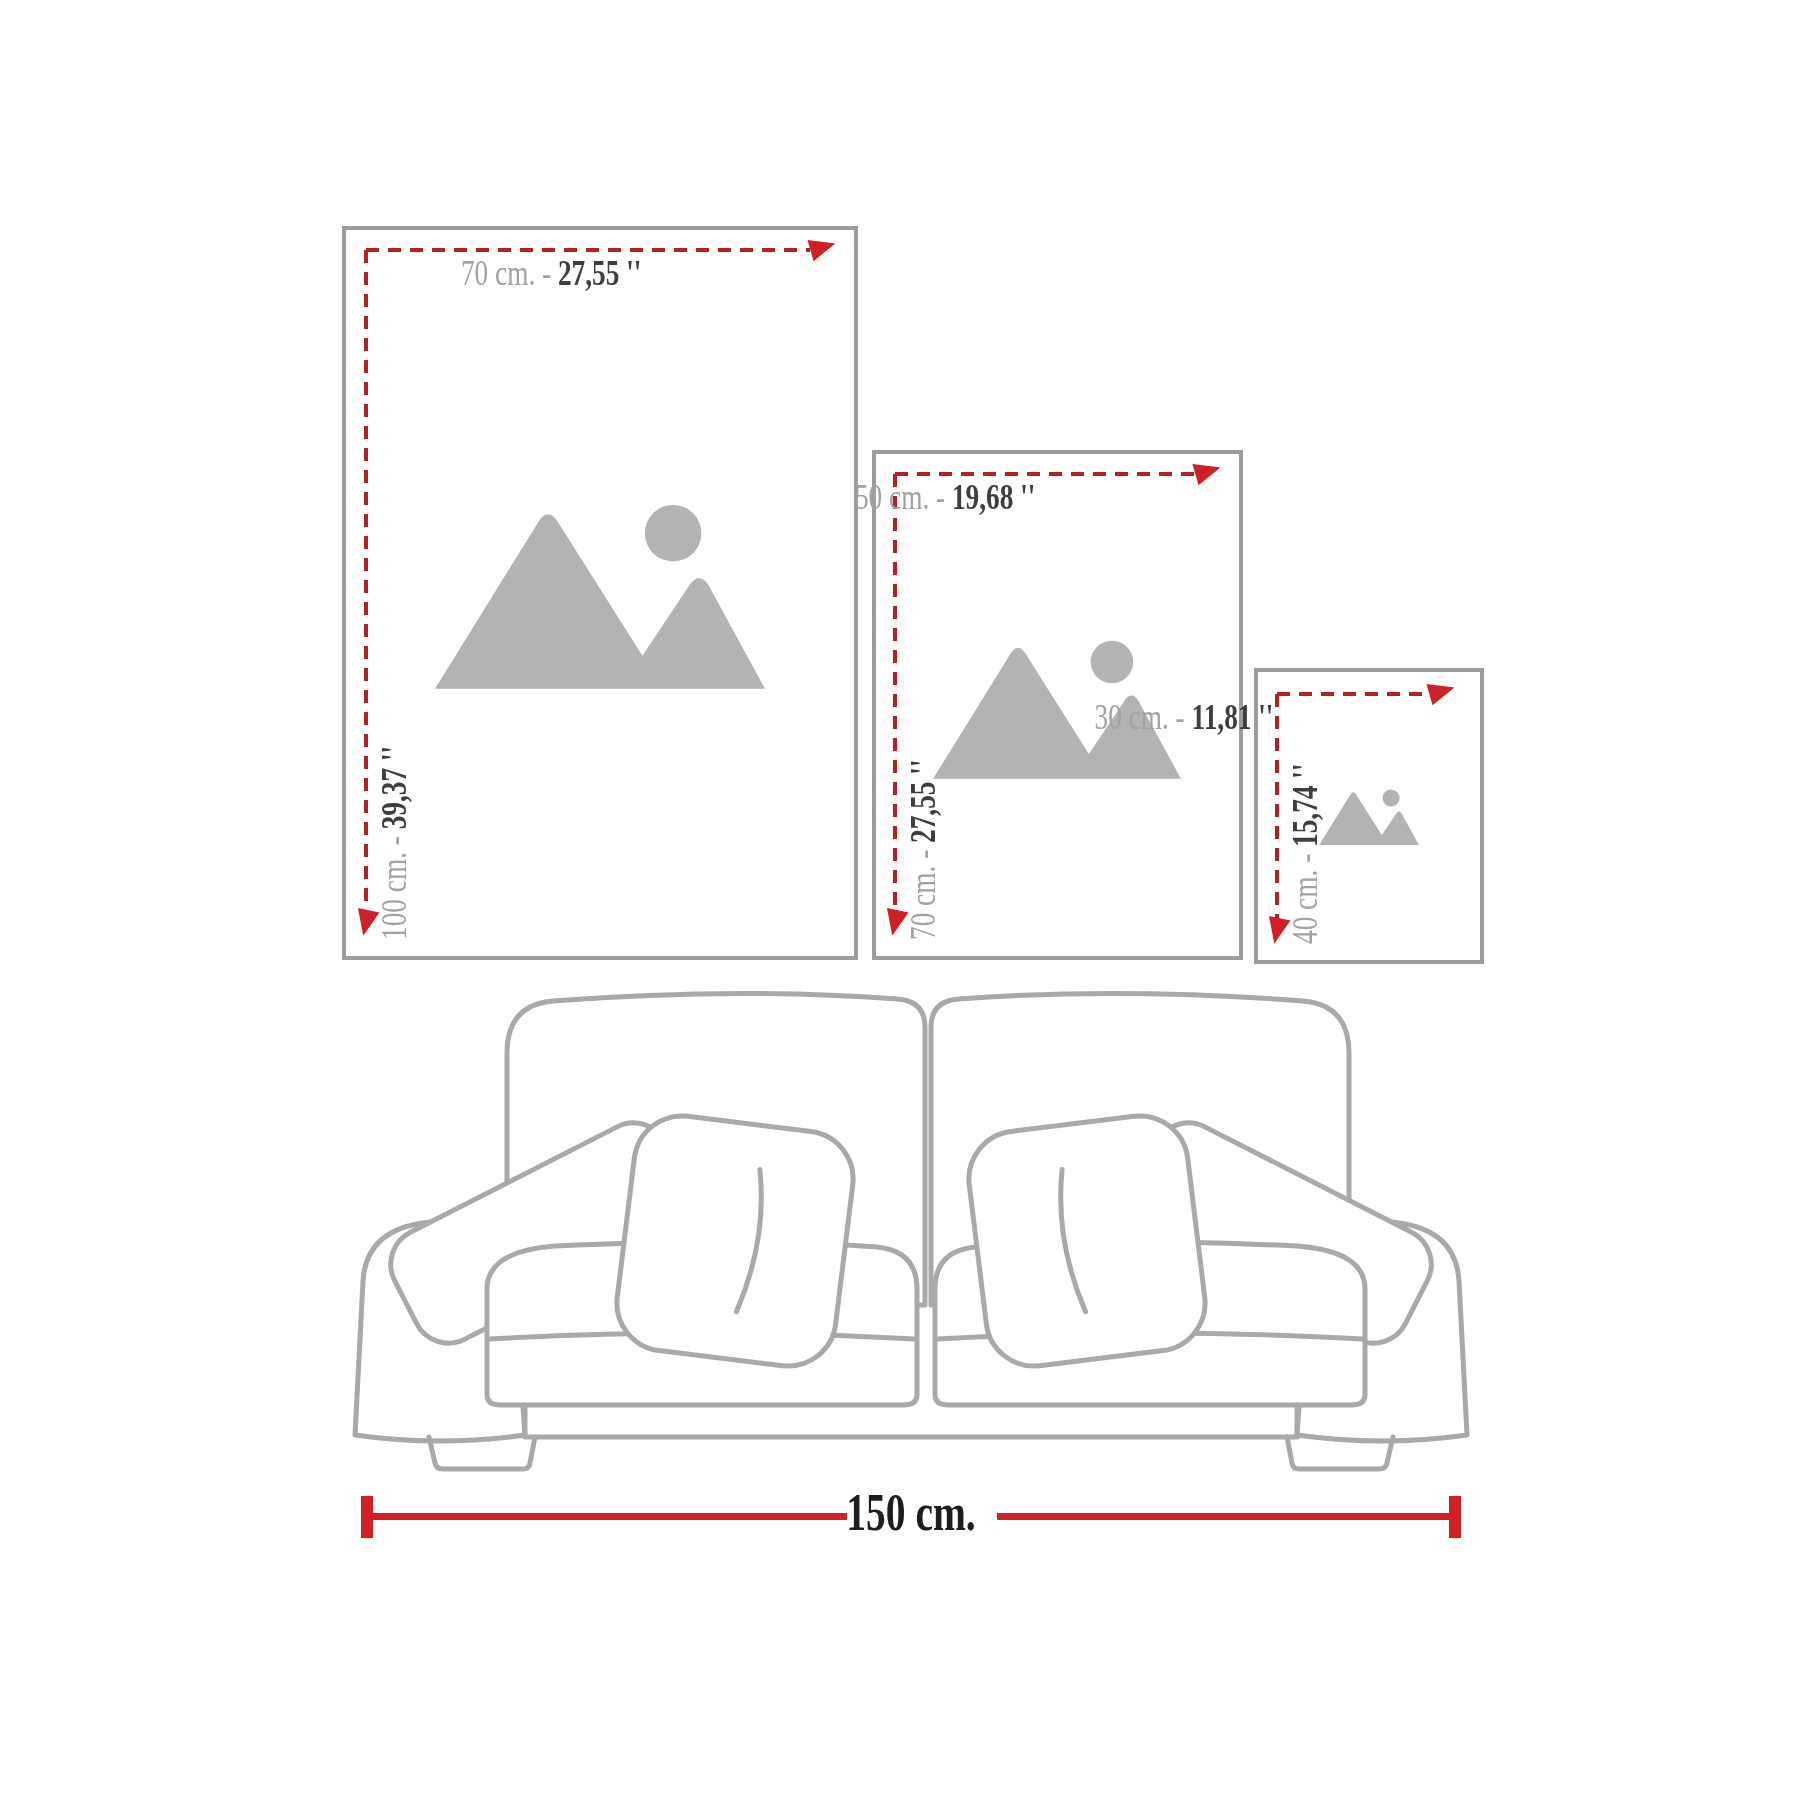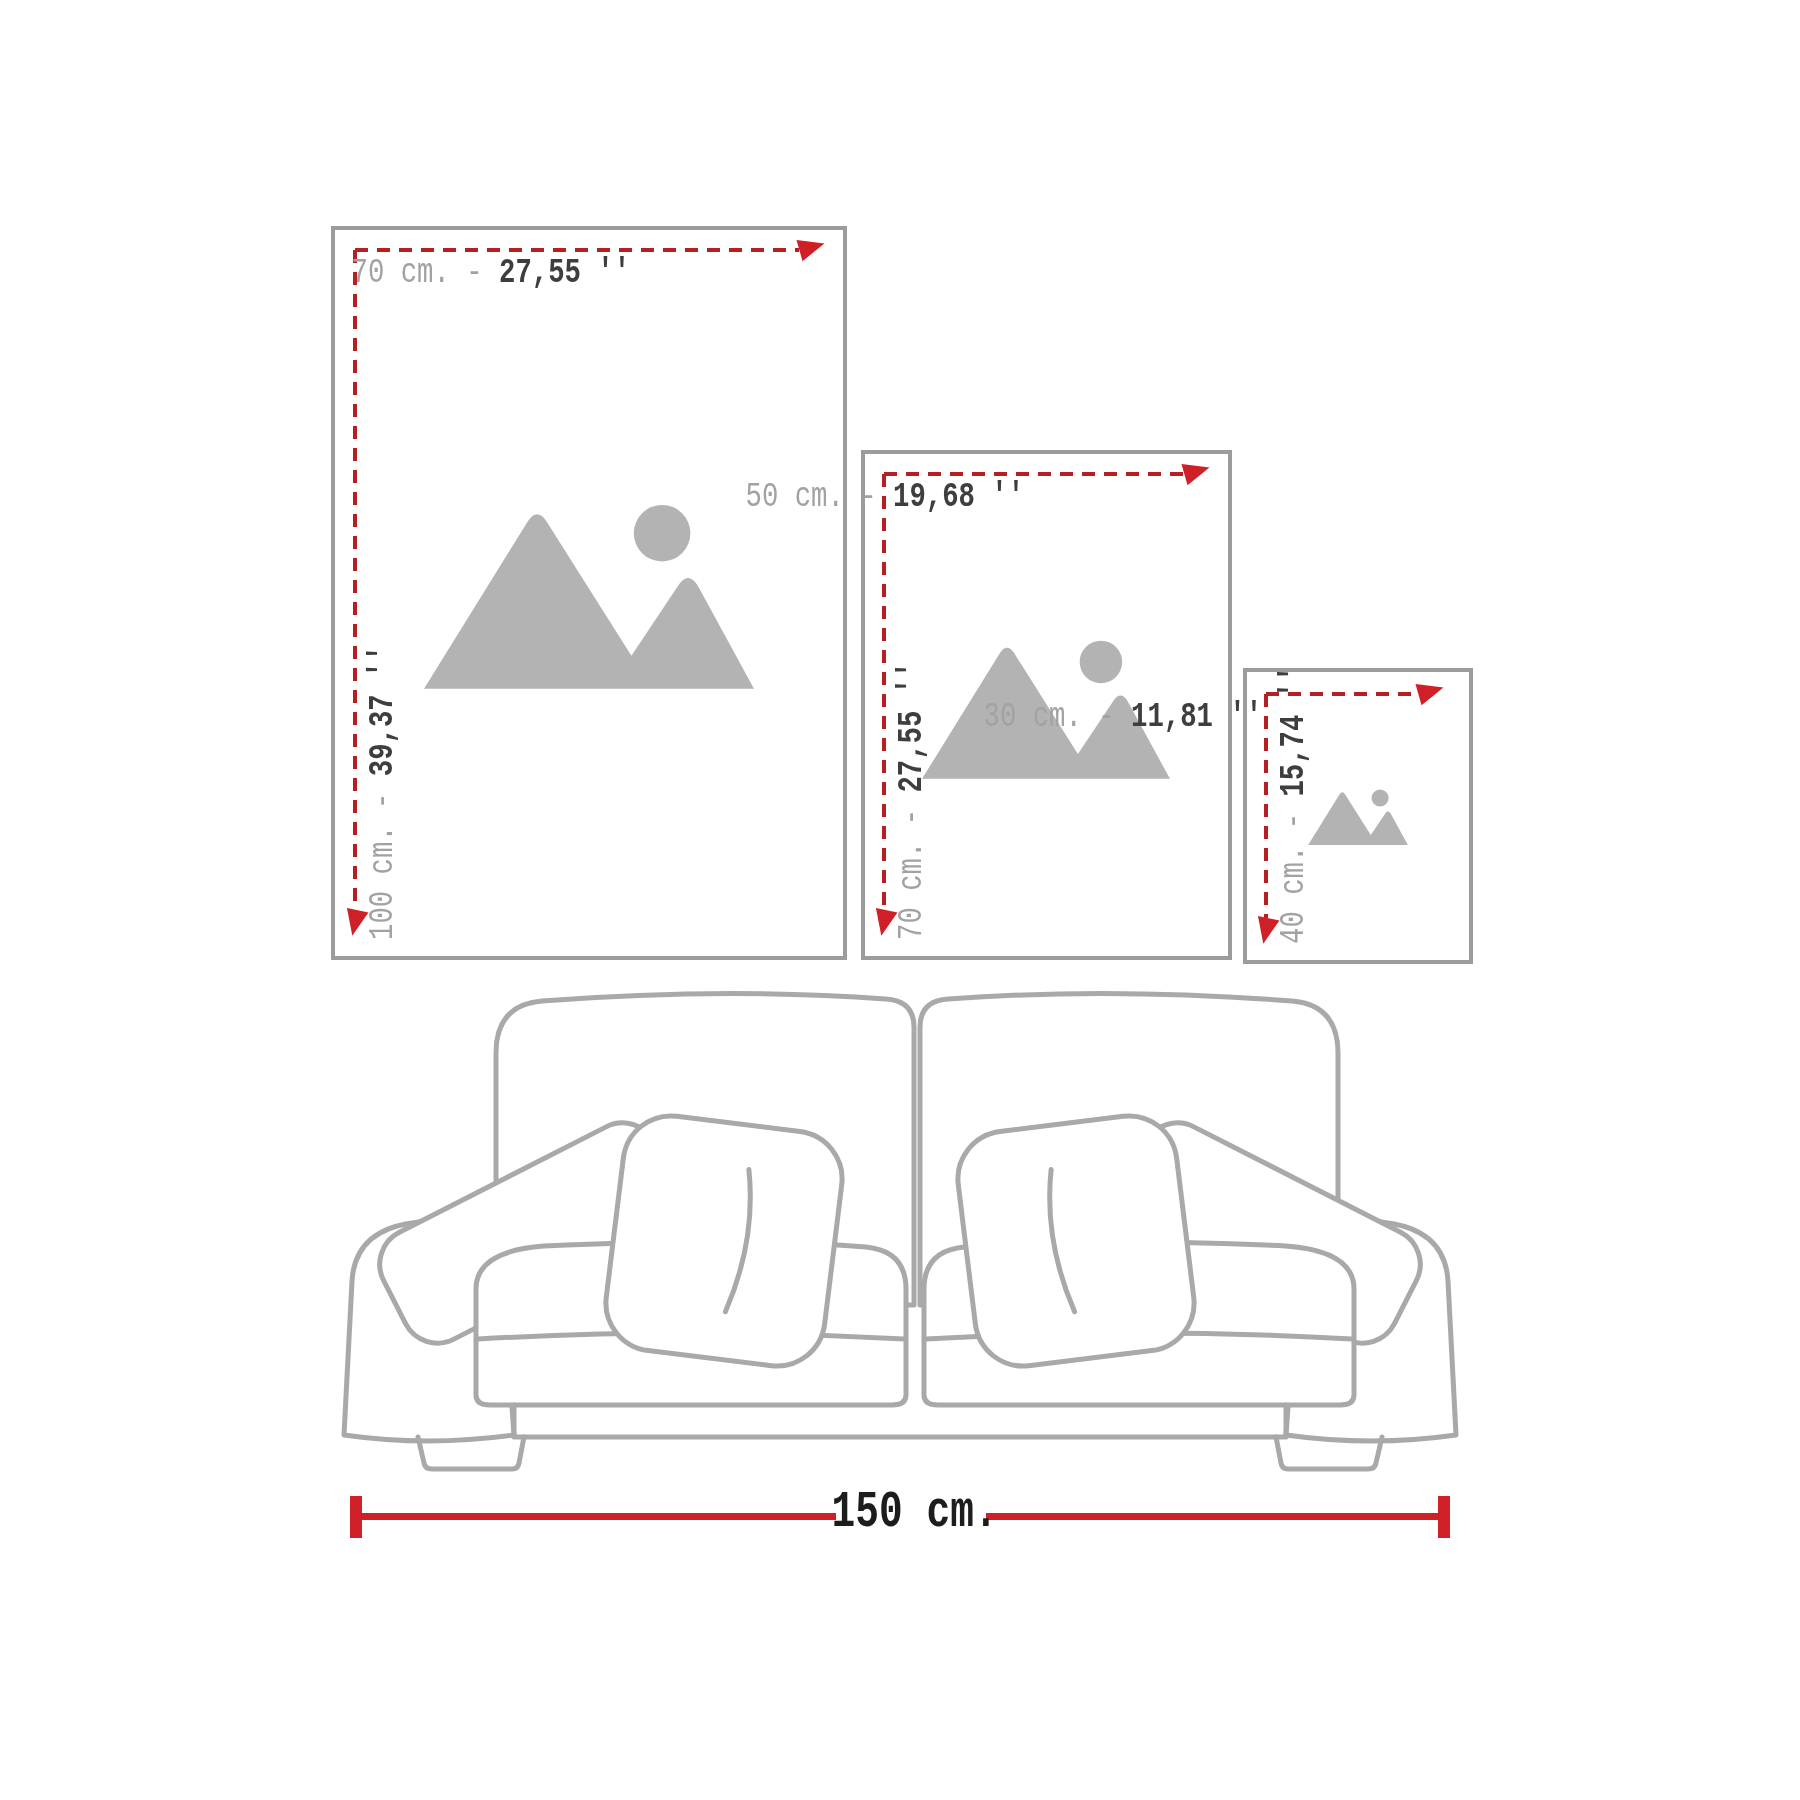--- a/index.html
+++ b/index.html
@@ -1,17 +1,17 @@
 <!DOCTYPE html>
 <html><head>
 <meta charset="utf-8">
 <style>
   html,body{margin:0;padding:0;background:#ffffff;}
   #stage{position:relative;width:1618px;height:1800px;background:#ffffff;overflow:hidden;
-         font-family:Liberation Mono, monospace;}
+         font-family:Liberation Serif, serif;margin-left:11px;}
 
   
   .frame{position:absolute;background:#ffffff;border:4px solid #9c9c9c;}
   .frame-large {left:331px;top:226px;width:508px;height:726px;}
   .frame-medium{left:861px;top:450px;width:363px;height:502px;}
   .frame-small {left:1243px;top:668px;width:222px;height:288px;}
 
   
   .dash-h{position:absolute;height:4px;
           background:repeating-linear-gradient(90deg,#b52025 0 13px,transparent 13px 22px);}

